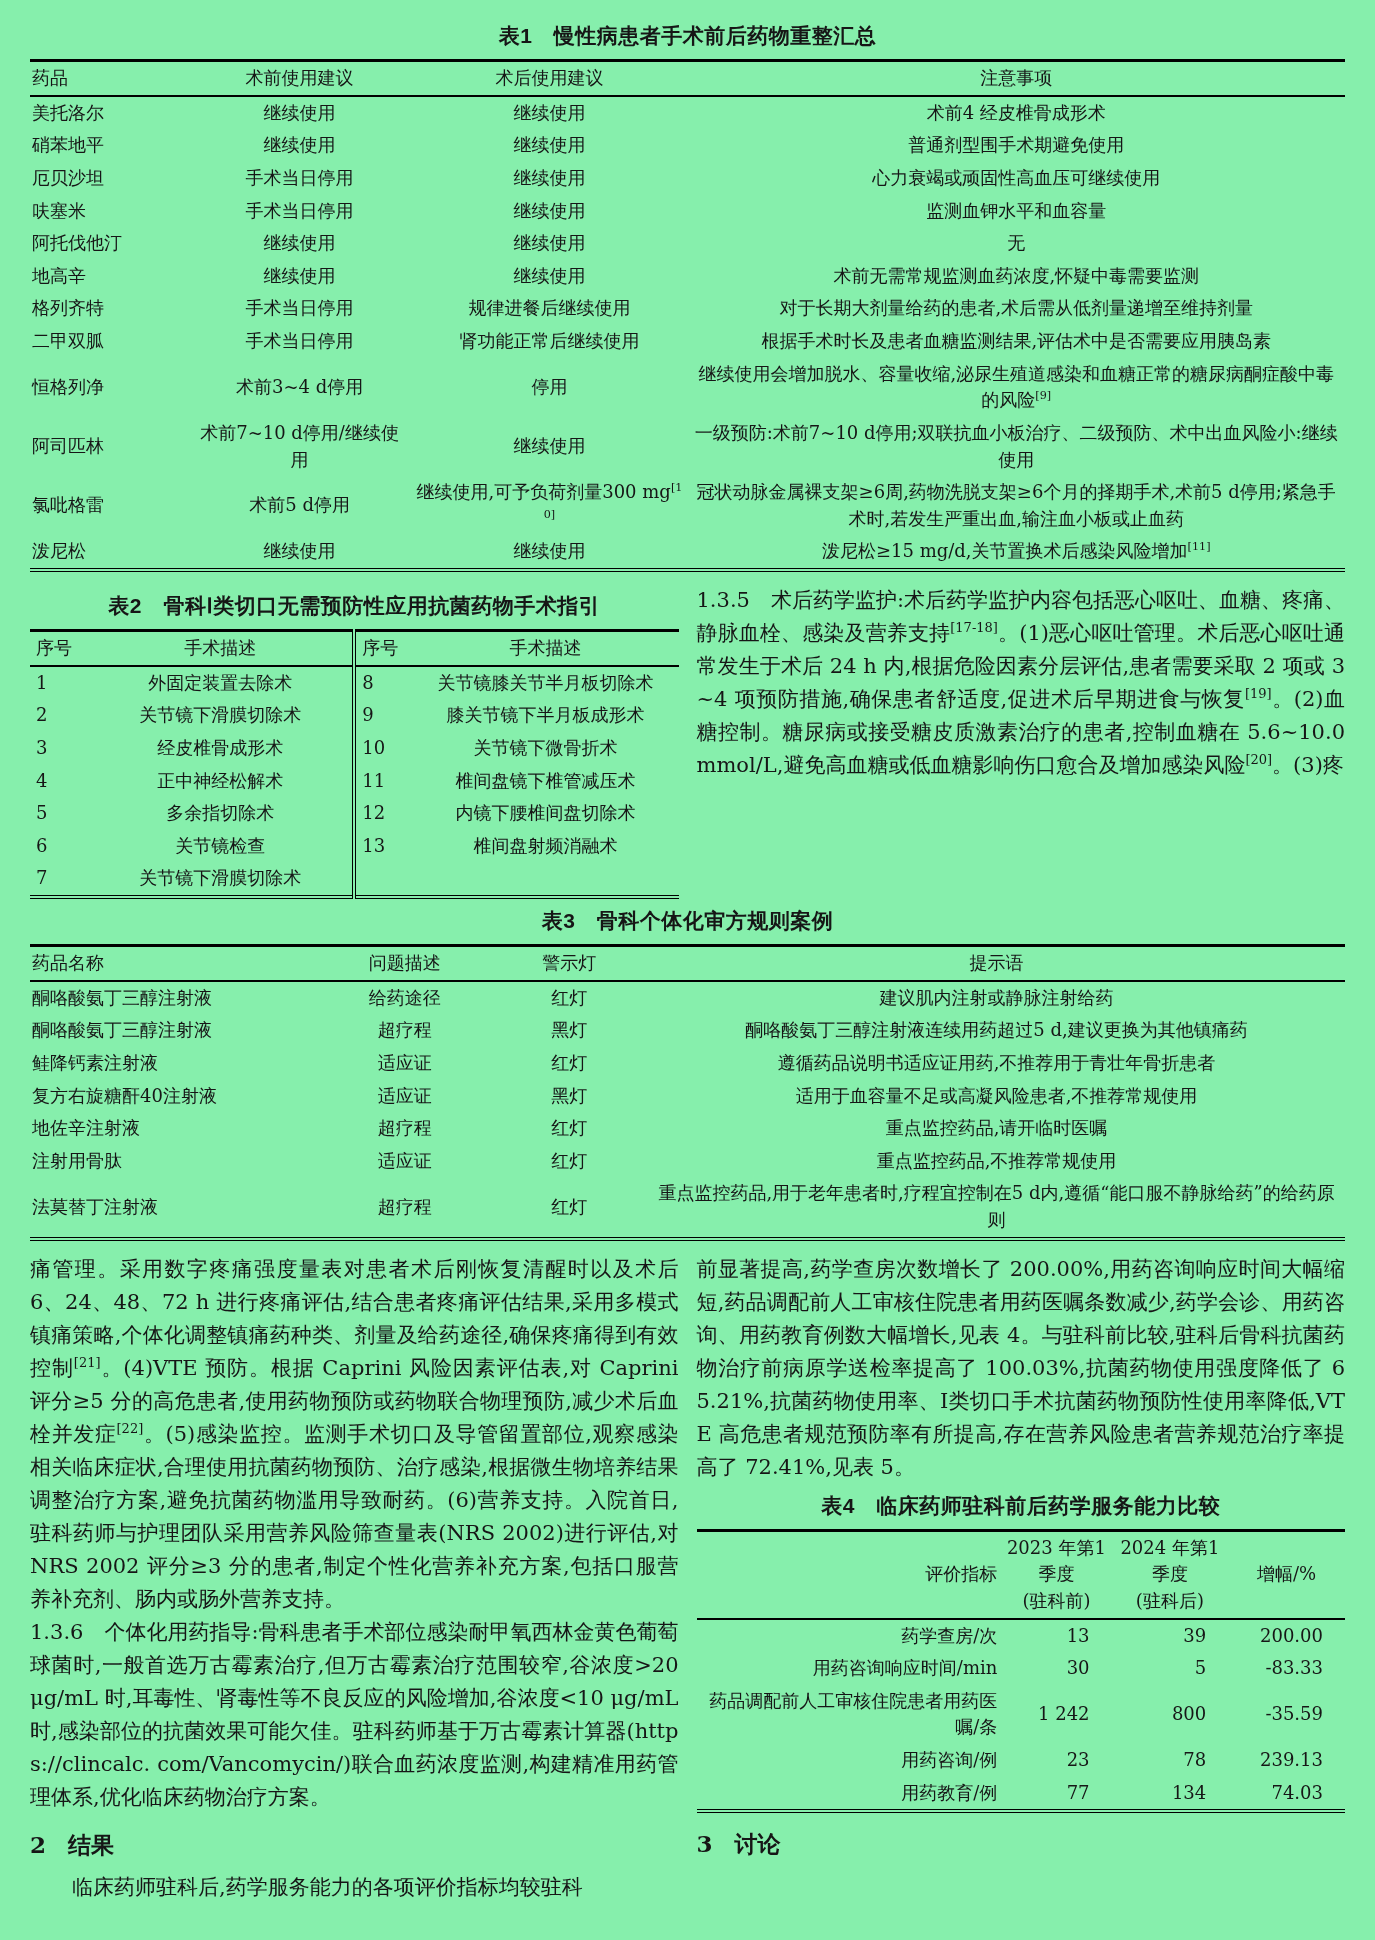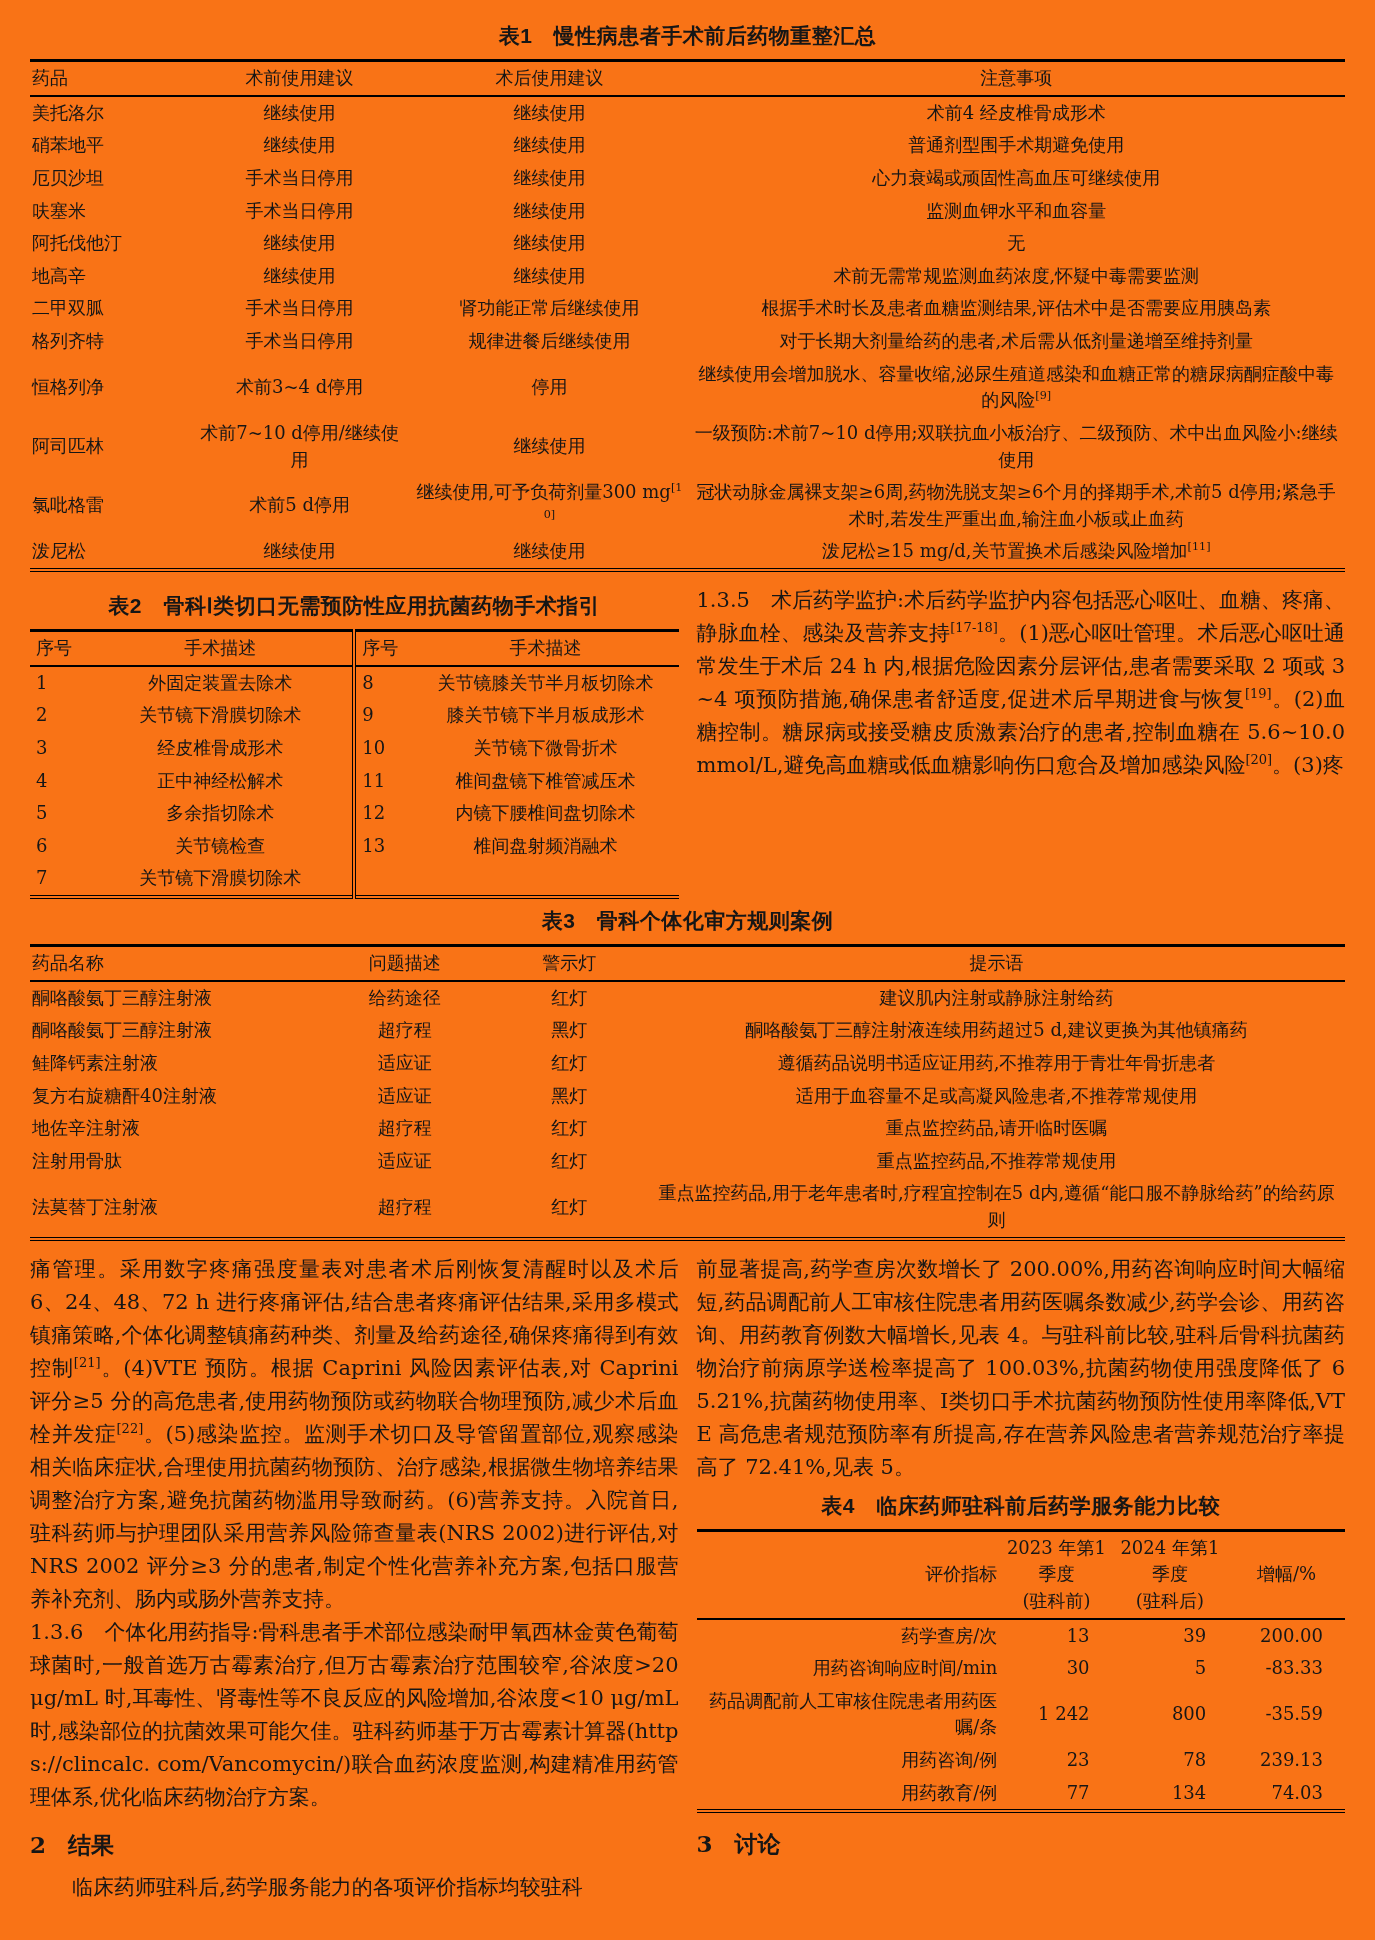--- a/index.html
+++ b/index.html
@@ -1,17 +1,17 @@
 <!DOCTYPE html>
 <html><head>
 <meta charset="utf-8">
 <style>
   html,body{margin:0;padding:0;background:#e8e8e8;}
   .page{
-    width:1375px;height:1940px;margin:0 auto;background:#f97316;color:#161616;
+    width:1375px;height:1940px;margin:0 auto;background:#86efac;color:#161616;
     font-family:"DejaVu Serif","Liberation Serif",serif;
     box-sizing:border-box;padding:14px 30px 24px 30px;
     display:flex;flex-direction:column;overflow:hidden;position:relative;
   }
   .tbl-title{
     text-align:center;font-family:"Liberation Sans",sans-serif;font-weight:bold;
     font-size:21px;margin:8px 0 9px 0;letter-spacing:.5px;
   }
   table{width:100%;border-collapse:collapse;table-layout:fixed;}
   .sci{border-top:3px solid #000;border-bottom:4px double #000;}
@@ -103,30 +103,30 @@
           <td>继续使用</td>
           <td>无</td>
         </tr>
         <tr>
           <td>地高辛</td>
           <td>继续使用</td>
           <td>继续使用</td>
           <td>术前无需常规监测血药浓度,怀疑中毒需要监测</td>
         </tr>
         <tr>
+          <td>格列齐特</td>
+          <td>手术当日停用</td>
+          <td>规律进餐后继续使用</td>
+          <td>对于长期大剂量给药的患者,术后需从低剂量递增至维持剂量</td>
+        </tr>
+        <tr>
           <td>二甲双胍</td>
           <td>手术当日停用</td>
           <td>肾功能正常后继续使用</td>
           <td>根据手术时长及患者血糖监测结果,评估术中是否需要应用胰岛素</td>
-        </tr>
-        <tr>
-          <td>格列齐特</td>
-          <td>手术当日停用</td>
-          <td>规律进餐后继续使用</td>
-          <td>对于长期大剂量给药的患者,术后需从低剂量递增至维持剂量</td>
         </tr>
         <tr>
           <td>恒格列净</td>
           <td>术前3~4 d停用</td>
           <td>停用</td>
           <td>继续使用会增加脱水、容量收缩,泌尿生殖道感染和血糖正常的糖尿病酮症酸中毒的风险<sup>[9]</sup></td>
         </tr>
         <tr>
           <td>阿司匹林</td>
           <td>术前7~10 d停用/继续使用</td>

